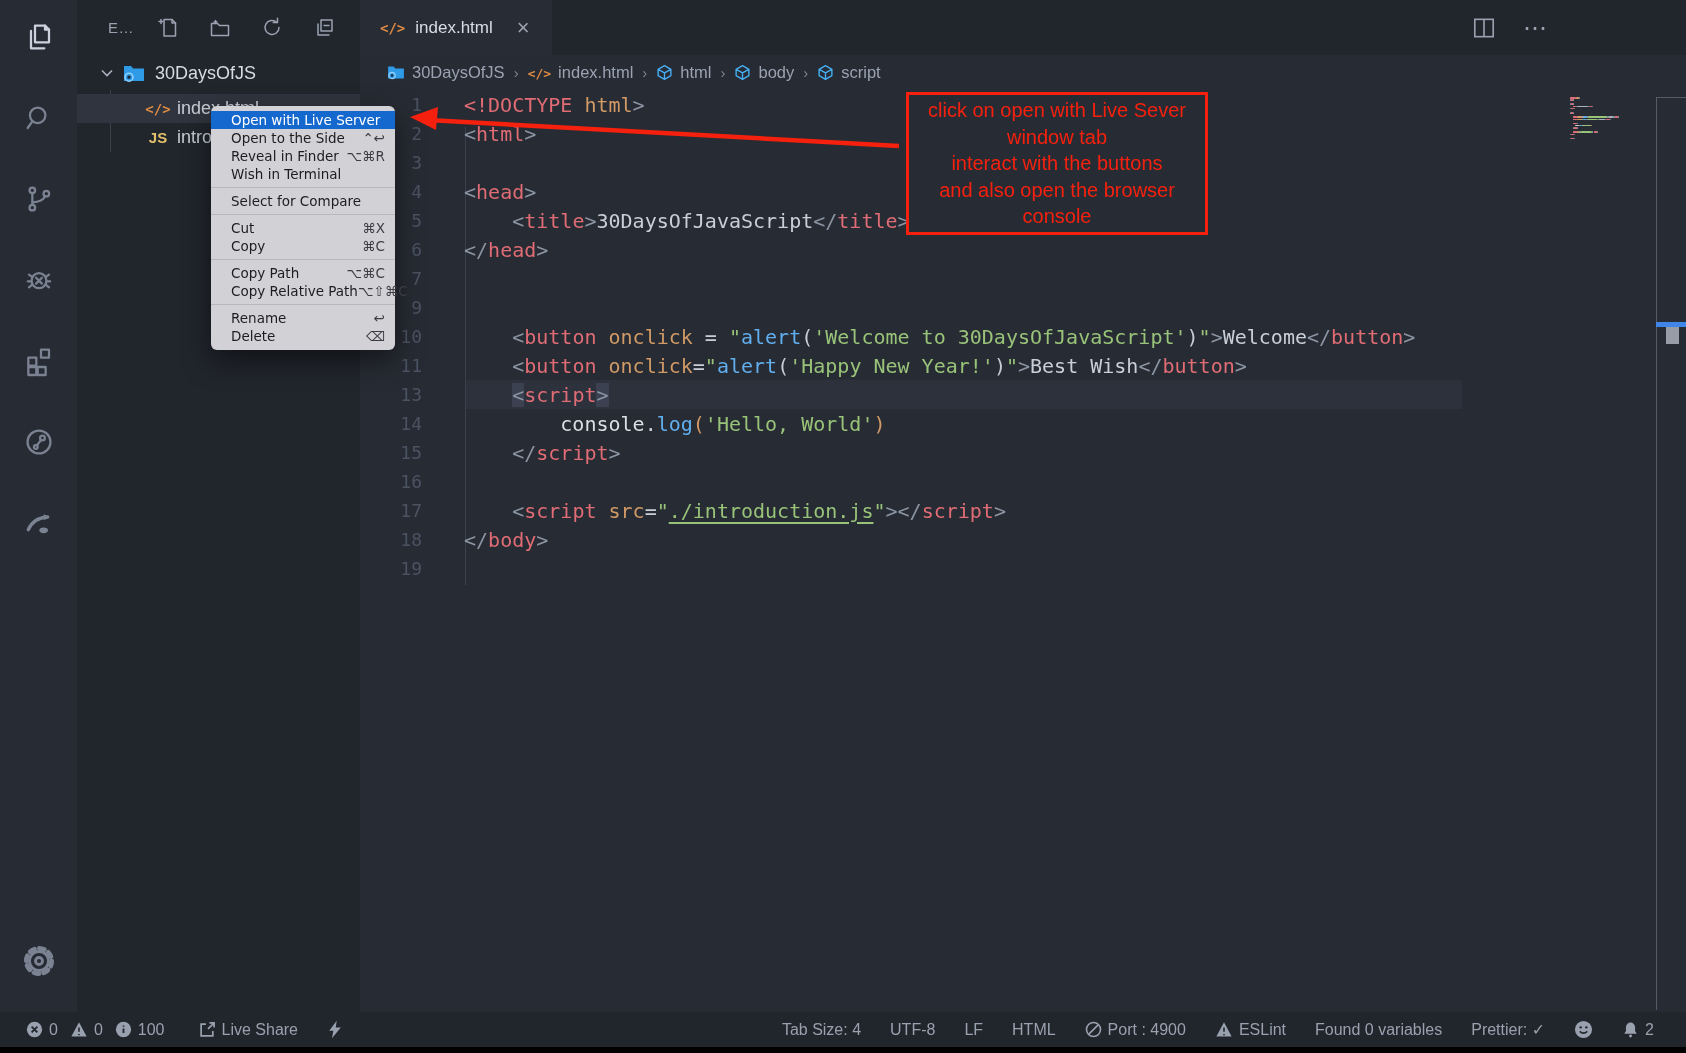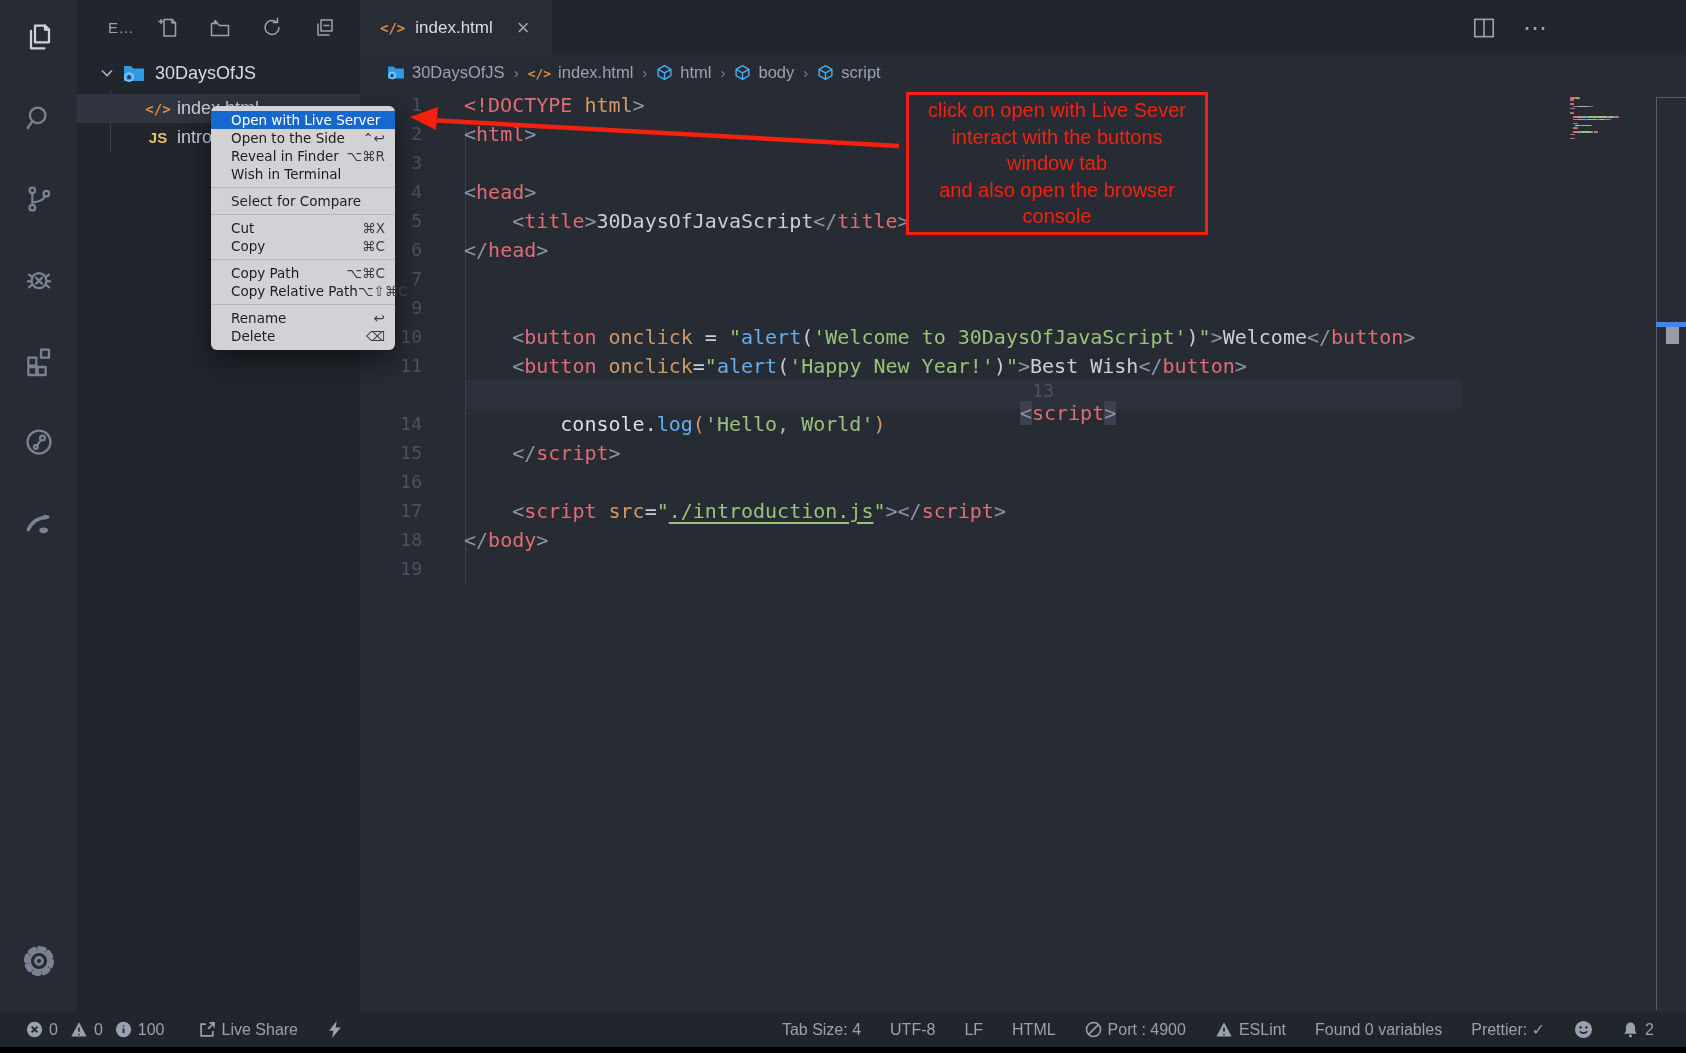--- a/index.html
+++ b/index.html
@@ -47,21 +47,21 @@
   #breadcrumbs{position:absolute;left:0;top:55px;width:1326px;height:35px;display:flex;align-items:center;
                padding-left:27px;color:#9aa3b2;font-size:16.5px;}
   .bc-item{display:flex;align-items:center;gap:7px;cursor:pointer;}
   .bc-sep{color:#7d8492;margin:0 9px;font-size:15px;}
 
   #editor{position:absolute;left:0;top:90px;width:1326px;height:922px;
           font-family:"DejaVu Sans Mono",monospace;font-size:20px;cursor:text;}
   .line{position:relative;height:29px;display:flex;align-items:center;white-space:pre;}
   .line .ln{display:inline-block;width:62px;text-align:right;color:#4b5363;font-size:18px;flex:none;}
   .line .code{margin-left:42px;}
-  .line.active{background:linear-gradient(to right,transparent 106px,#2c313c 106px,#2c313c 1102px,transparent 1102px);flex-direction:column;}
+  .line.active{background:linear-gradient(to right,transparent 106px,#2c313c 106px,#2c313c 1102px,transparent 1102px);}
   .tk-tag{color:#e06c75}.tk-brk{color:#8b95a3}.tk-attr{color:#d19a66}.tk-str{color:#98c379}
   .tk-strU{color:#98c379;text-decoration:underline;text-underline-offset:4px;}
   .tk-fn{color:#61afef}.tk-plain{color:#c9ced8}.tk-plain2{color:#dcdfe4}
   .tk-paren{color:#c8ccd4}.tk-gold{color:#d19a66}.tk-ws{color:transparent}
   .tk-brkhl{color:#8b95a3;background:#3b4150;}
   #indent-guide{position:absolute;left:105px;top:37px;width:1px;height:458px;background:#3a414d;}
   #minimap{position:absolute;left:1210px;top:7px;width:86px;height:140px;cursor:pointer;}
   .mm-seg{position:absolute;height:1.6px;border-radius:.5px;}
   #ov-divider{position:absolute;left:1296px;top:7px;width:1px;height:913px;background:#555c66;}
   #ov-topline{position:absolute;left:1296px;top:7px;width:30px;height:1px;background:#555c66;}
@@ -444,22 +444,22 @@
         <span class="cm-short">↩</span>
       </div>
       <div class="cm-item">
         <span class="cm-label">Delete</span>
         <span class="cm-short">⌫</span>
       </div>
     </div>
 
   <div id="annotation" style="color: rgb(245, 33, 14); border-color: rgb(245, 33, 14);">
       <div>click on open with Live Sever</div>
+      <div>window tab</div>
       <div>interact with the buttons</div>
-      <div>window tab</div>
       <div>and also open the browser</div>
       <div>console</div>
     </div>
   <svg id="arrow-svg" width="1686" height="1053">
     <line x1="899" y1="146" x2="428" y2="120" stroke="#f5210e" stroke-width="4.5"></line>
     <polygon points="410,117 438,107 436,130" fill="#f5210e"></polygon>
   </svg>
 
   <div id="statusbar">
     <div id="st-left">

